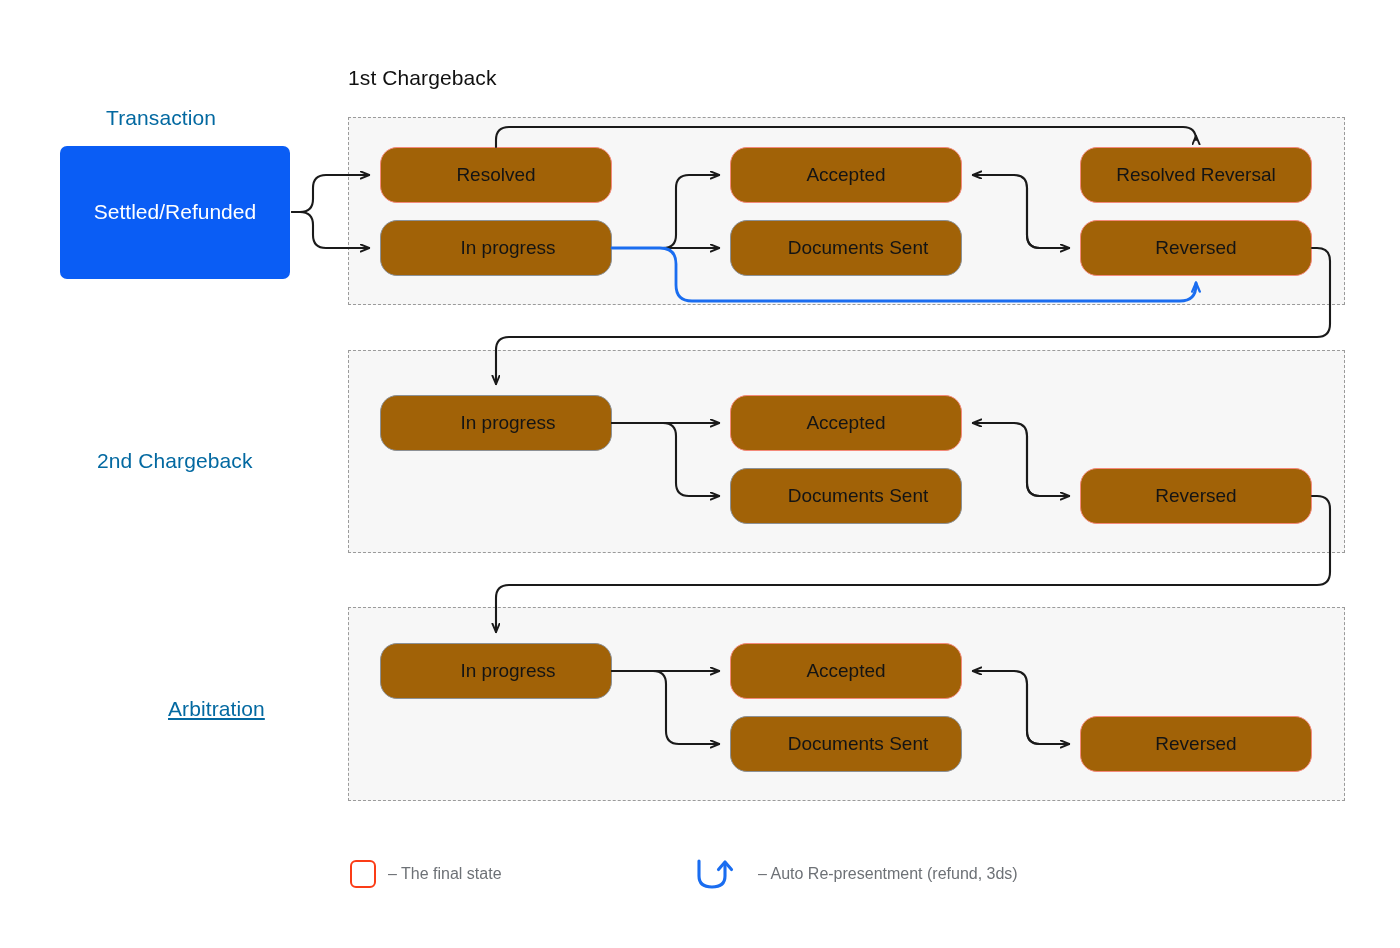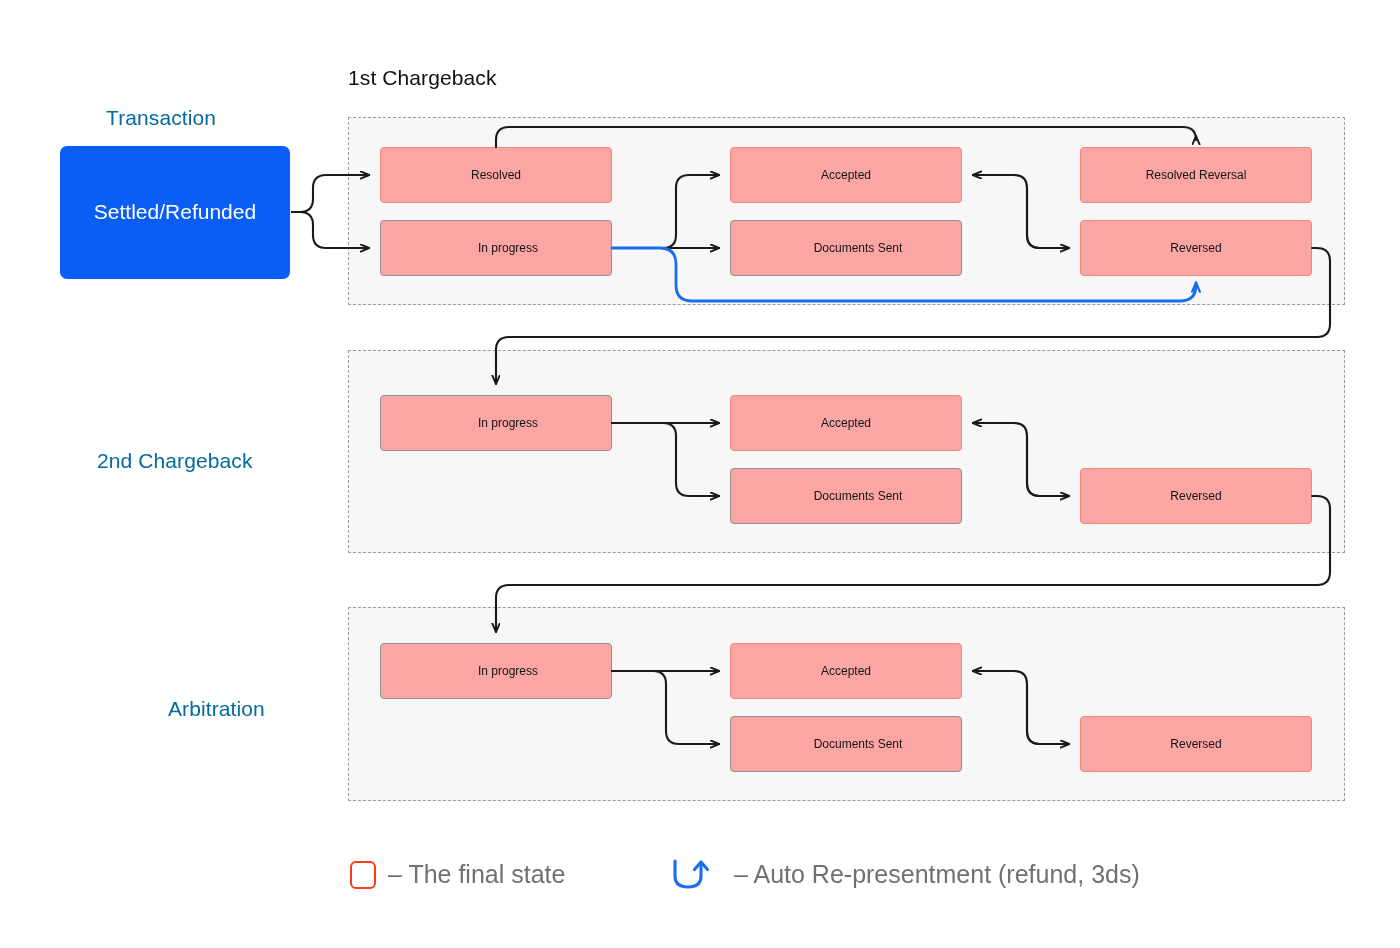--- a/index.html
+++ b/index.html
@@ -39,26 +39,26 @@
     position: absolute;
     font-size: 21px;
     color: #111111;
     white-space: nowrap;
     letter-spacing: .1px;
   }
 
   
   .node {
     position: absolute;
-    background: #fca5a5;
-    border-radius: 4px;
+    background: #a16207;
+    border-radius: 17px;
     display: flex;
     align-items: center;
     justify-content: center;
-    font-size: 12px;
+    font-size: 19px;
     color: #141414;
     text-align: center;
     line-height: 1.25;
   }
   .node.normal { border: 1.6px solid #8d9196; padding-left: 24px; }
   .node.final  { border: 1.7px solid #f4897a; }
 
   .node.start {
     background: #0a5df5;
     border: none;
@@ -76,42 +76,42 @@
     align-items: center;
     gap: 12px;
   }
   .legend-swatch {
     width: 26px; height: 28px;
     border: 2.4px solid #fb3c16;
     border-radius: 6px;
     background: #ffffff;
   }
   .legend-text {
-    font-size: 25px;
+    font-size: 16px;
     color: #6d7176;
     white-space: nowrap;
   }
   .legend-icon { width: 56px; height: 36px; display: block; }
 </style>
 </head>
 <body>
 
 <div id="canvas">
 
   <div class="group-box" style="left:348px; top:117px; width:997px; height:188px;"></div>
   <div class="group-box" style="left:348px; top:350px; width:997px; height:203px;"></div>
   <div class="group-box" style="left:348px; top:607px; width:997px; height:194px;"></div>
 
   <div class="group-title" style="left:348px; top:66px;">1st Chargeback</div>
 
   <div class="side-label" style="left:106px; top:106px;">Transaction</div>
 
   <div class="side-label" style="left:97px; top:449px;">2nd Chargeback</div>
 
-  <div class="side-label" style="left:168px; top:697px;">Arbitration</div>
+  <div class="side-label" style="left:168px; top:697px;text-decoration:underline;">Arbitration</div>
 
   <div class="node start" style="left:60px; top:146px; width:230px; height:133px; flex-direction:row;">
     <span>Settled/</span>
     <span>Refunded</span>
   </div>
 
   <div class="node final" style="left:380px; top:147px; width:232px; height:56px;">Resolved</div>
 
   <div class="node normal" style="left:380px; top:220px; width:232px; height:56px;">In progress</div>
 
@@ -188,21 +188,21 @@
     </g>
   </svg>
 
   <div class="legend" style="left:0; top:0; width:1400px; height:948px;">
 
     <div class="legend-item" style="left:350px; top:860px;">
       <span class="legend-swatch"></span>
       <span class="legend-text">– The final state</span>
     </div>
 
-    <div class="legend-item" style="left:666px; top:856px;">
+    <div class="legend-item" style="left:690px; top:856px;">
       <span>
         <svg class="legend-icon" viewBox="0 0 56 36" xmlns="http://www.w3.org/2000/svg">
           <path d="M9,5 L9,20 Q9,31 22,31 Q35,31 35,20 L35,8" fill="none" stroke="#1a6df0" stroke-width="3.1" stroke-linecap="round" stroke-linejoin="round"></path>
           <path d="M28.5,13.5 L35,6 L41.5,13.5" fill="none" stroke="#1a6df0" stroke-width="3.1" stroke-linecap="round" stroke-linejoin="round"></path>
         </svg>
       </span>
       <span class="legend-text">– Auto Re-presentment (refund, 3ds)</span>
     </div>
   </div>
 

